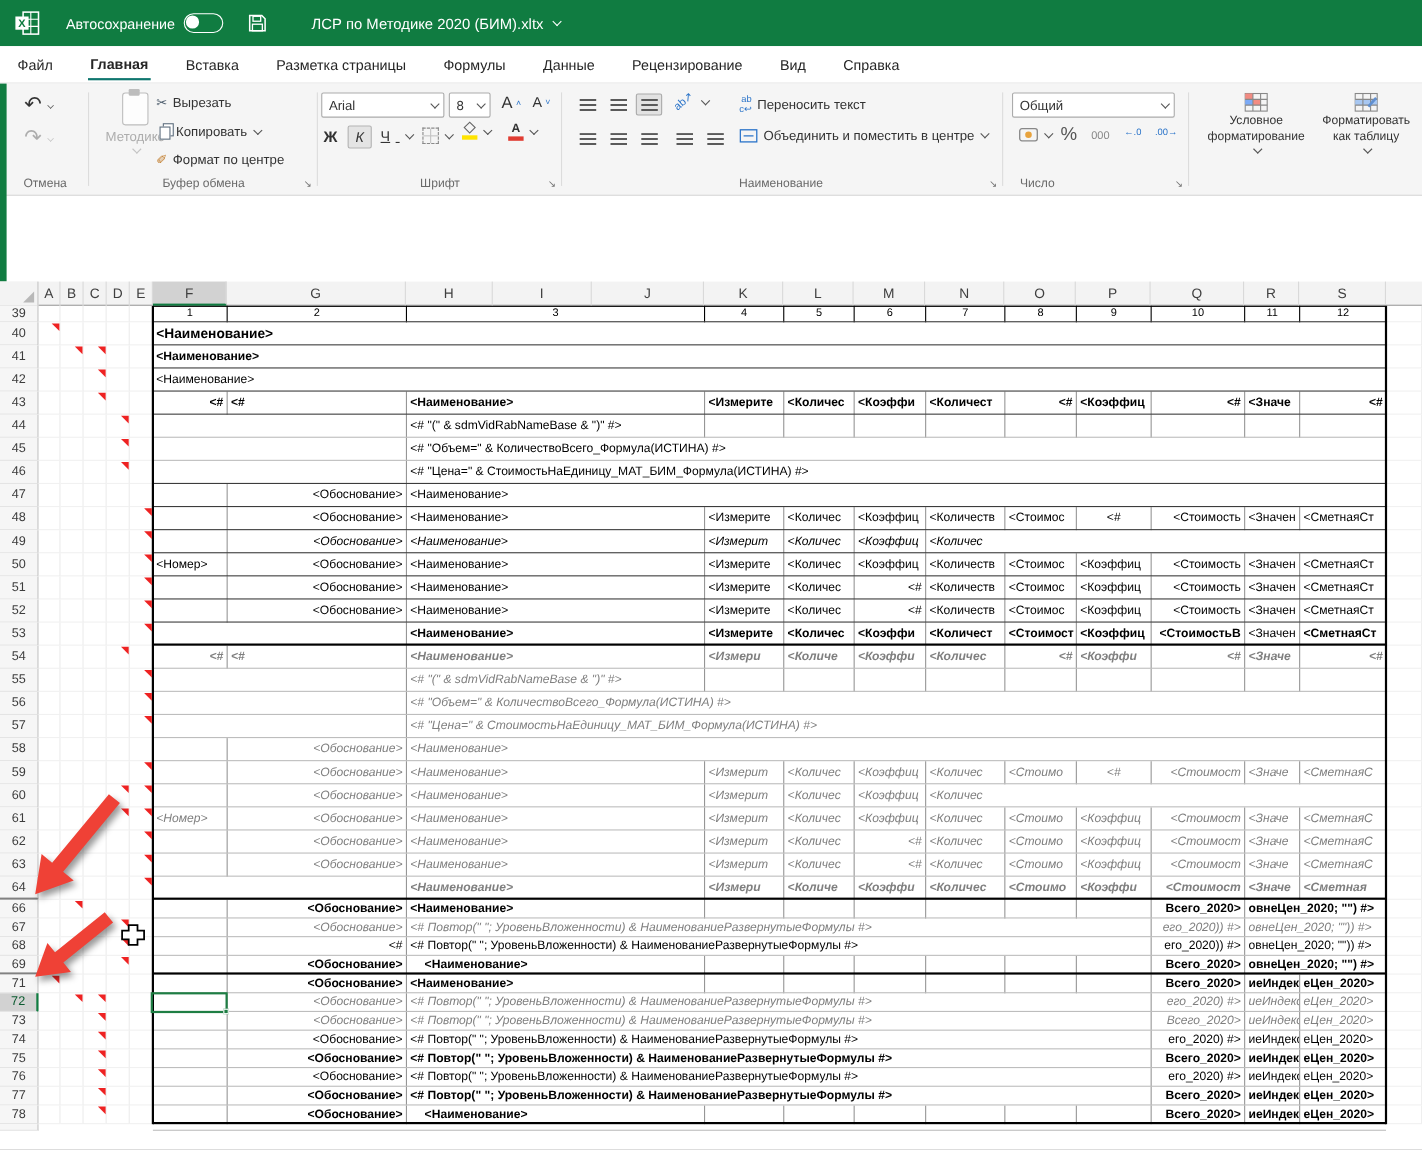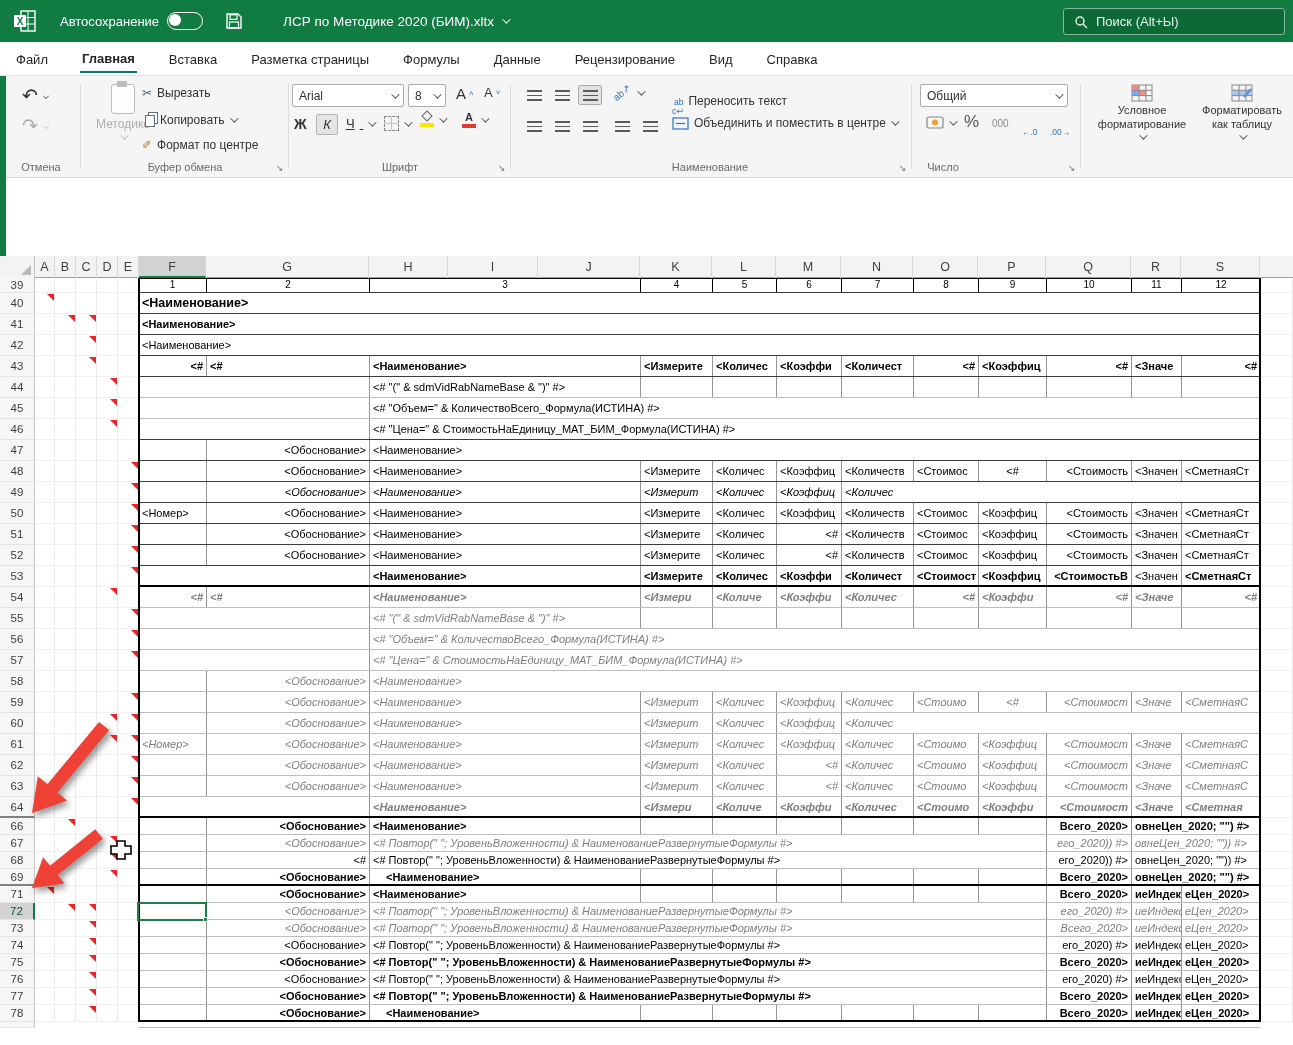--- a/index.html
+++ b/index.html
@@ -37,21 +37,21 @@
   .active-tool{border:1px solid #a9a9a9;background:#e2e2e2;border-radius:2px;}
   .stack{display:inline-flex;flex-direction:column;align-items:center;line-height:1;}
   .bar{width:14px;height:4px;margin-top:1px;}
   .bar.yellow{background:#ffe400;}
   .bar.red{background:#e03c32;}
   .ic-borders{display:inline-block;width:15px;height:15px;border:1px dashed #8a8a8a;background:linear-gradient(#c3c3c3,#c3c3c3) center/100% 1px no-repeat,linear-gradient(#c3c3c3,#c3c3c3) center/1px 100% no-repeat;}
   .ic-paste{width:24px;height:30px;border:1.6px solid #bdbdbd;border-radius:3px;position:relative;background:#fdfdfd;}
   .ic-paste::before{content:"";position:absolute;left:5px;top:-4px;width:10px;height:6px;background:#bdbdbd;border-radius:1px;}
   .ic-copy{display:inline-block;width:10px;height:12px;border:1.2px solid #5f6f7f;background:#fff;box-shadow:3px -3px 0 -1px #fff,3px -3px 0 0 #5f6f7f;margin:3px 0 0 3px;}
   .tilt{display:inline-block;width:8px;height:8px;border:1.6px solid #666;transform:rotate(45deg);margin-bottom:2px;}
-  .mini{font-size:8.5px;color:#555;line-height:1.05;text-align:right;margin-top:12px;}
+  .mini{font-size:8.5px;color:#555;line-height:1.05;text-align:right;}
 
   
   .fbar{position:absolute;left:0;top:178px;width:1293px;height:78px;background:#f4f4f4;border-bottom:1px solid #cfcfcf;}
   .namebox{position:absolute;left:8px;top:5px;width:180px;height:27px;background:#fff;border:1px solid #c8c8c8;border-radius:2px;display:flex;align-items:center;justify-content:space-between;padding:0 8px;font-size:12.5px;color:#222;}
   .fxbtns{position:absolute;left:196px;top:5px;height:27px;display:flex;align-items:center;gap:12px;color:#9a9a9a;font-size:14px;}
   .finput{position:absolute;left:288px;top:2px;width:1005px;height:72px;background:#fff;border:1px solid #e0e0e0;}
   .greenstrip{position:absolute;left:0;top:76px;width:6px;height:217px;background:#107c41;}
 
   
   .grid{position:absolute;left:0;top:256px;width:1293px;height:789px;background:#fff;}
@@ -102,27 +102,20 @@
     </div>
     <svg class="saveic" width="18" height="18" viewBox="0 0 18 18">
       <path d="M2 2 h11 l3 3 v11 h-14 z" fill="none" stroke="#fff" stroke-width="1.4"></path>
       <rect x="5" y="2.8" width="7" height="4.5" fill="none" stroke="#fff" stroke-width="1.2"></rect>
       <rect x="4.5" y="10" width="9" height="6" fill="none" stroke="#fff" stroke-width="1.2"></rect>
     </svg>
     <div class="doctitle">
       <span>ЛСР по Методике 2020 (БИМ).xltx</span>
         <span class="chev"></span>
     </div>
-    <div class="searchbox">
-      <svg width="14" height="14" viewBox="0 0 14 14">
-        <circle cx="6" cy="6" r="4" fill="none" stroke="#e8f2ec" stroke-width="1.4"></circle>
-        <line x1="9" y1="9" x2="13" y2="13" stroke="#e8f2ec" stroke-width="1.4"></line>
-      </svg>
-      <span>Поиск (Alt+Ы)</span>
-    </div>
   </div>
 
   <div class="menubar">
       <span class="tab">Файл</span>
       <span class="tab active">Главная</span>
       <span class="tab">Вставка</span>
       <span class="tab">Разметка страницы</span>
       <span class="tab">Формулы</span>
       <span class="tab">Данные</span>
       <span class="tab">Рецензирование</span>

